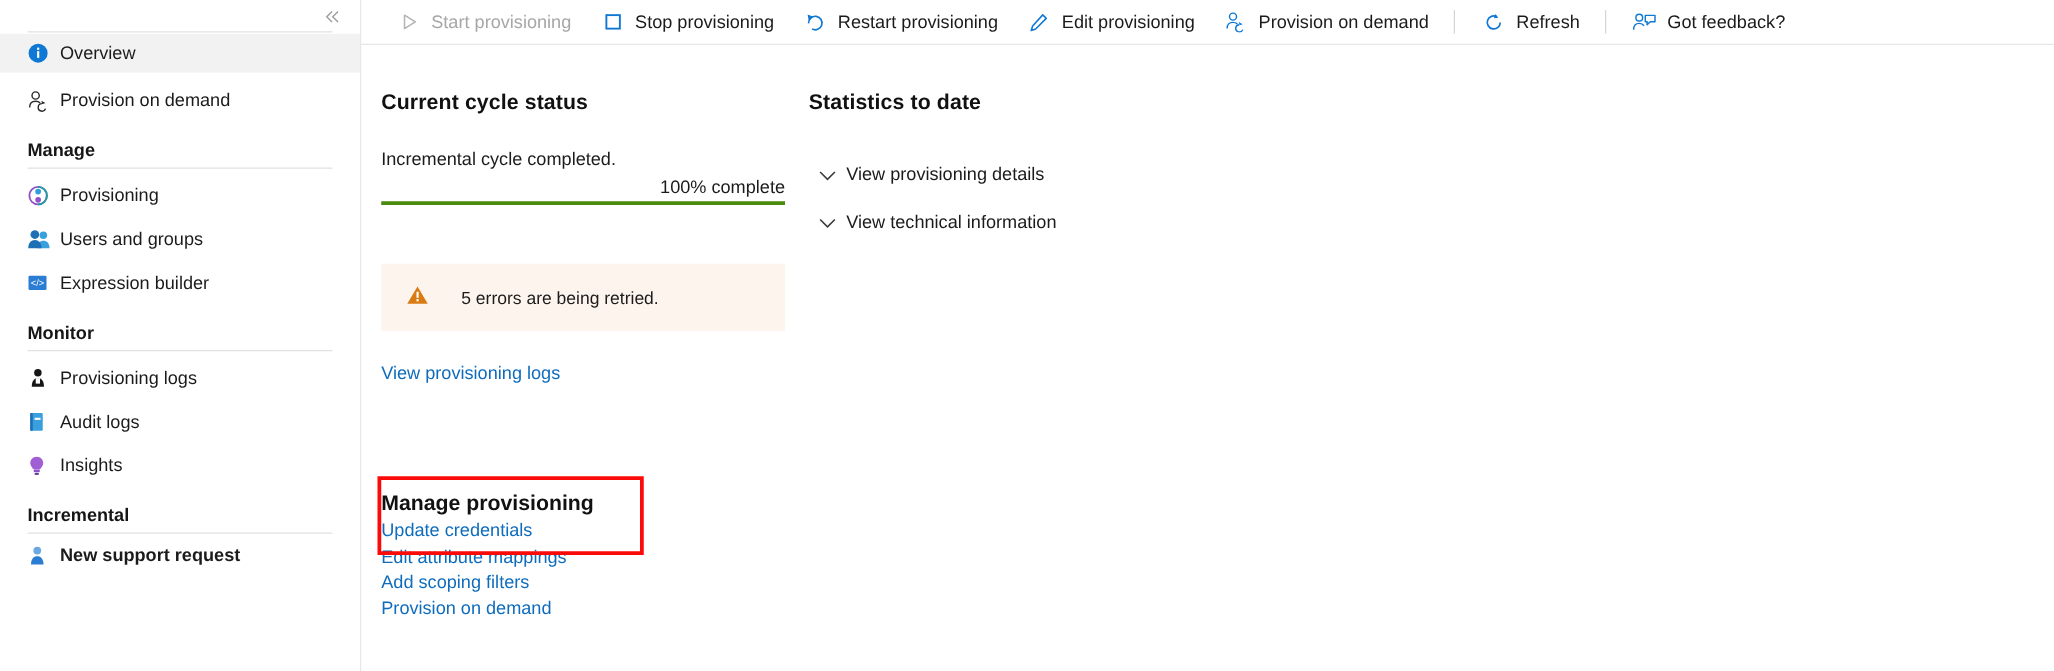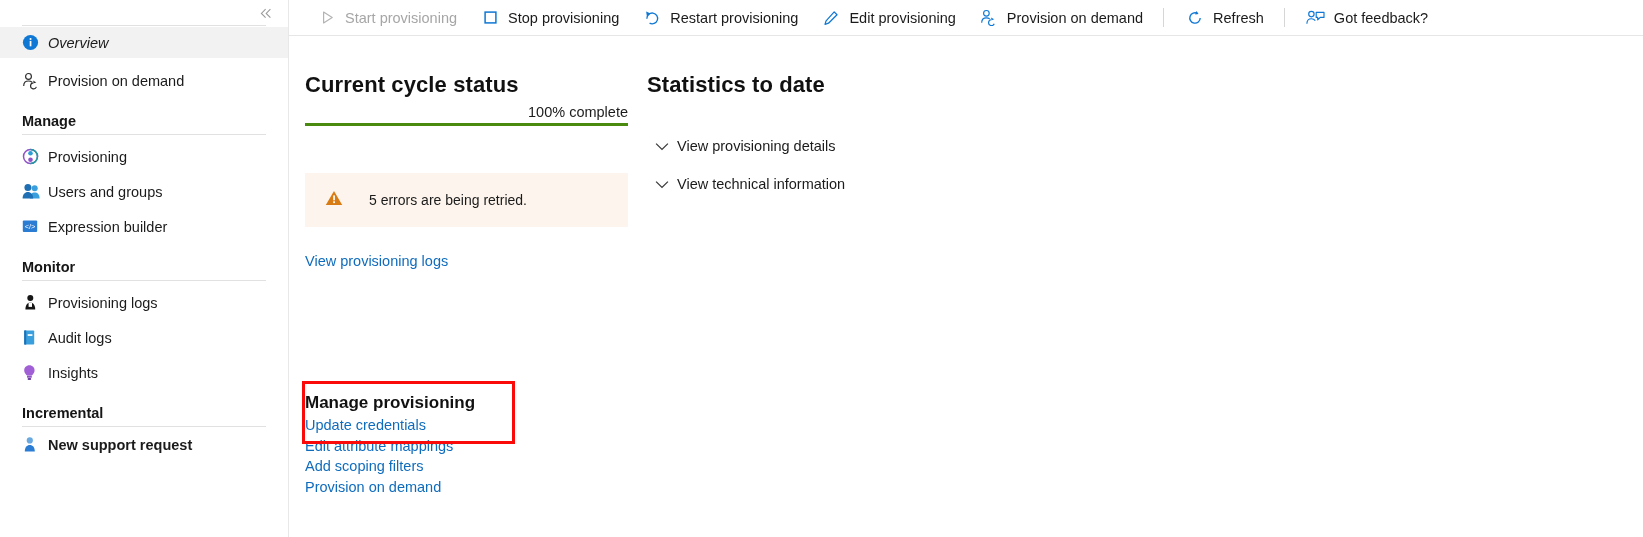--- a/index.html
+++ b/index.html
@@ -65,21 +65,21 @@
     width:1px;height:19px;background:#d6d6d6;margin:0 9px;
   }
 
   
   #main{position:absolute;left:289px;top:36px;width:1354px;height:501px;}
 
   .col-left{position:absolute;left:16px;top:0;width:340px;}
   .col-right{position:absolute;left:358px;top:0;width:420px;}
 
   .section-title{
-    font-size:22px;font-weight:bold;color:#111111;
+    font-size:17px;font-weight:bold;color:#111111;
     margin:0;padding-top:36px;letter-spacing:.1px;
   }
   .cycle-text{
     font-size:14.5px;color:#1b1b1b;margin-top:28px;
   }
   .progress-wrap{margin-top:6px;position:relative;width:323px;}
   .progress-label{
     font-size:14.5px;color:#1b1b1b;text-align:right;
     padding-bottom:3px;
   }
@@ -139,21 +139,21 @@
 
   <div id="collapse-btn">
     <svg width="15" height="13" viewBox="0 0 15 13">
       <path d="M6.6 2.2 L2.4 6.4 L6.6 10.6" fill="none" stroke="#9a9a9a" stroke-width="1.1"></path>
       <path d="M11.4 2.2 L7.2 6.4 L11.4 10.6" fill="none" stroke="#9a9a9a" stroke-width="1.1"></path>
     </svg>
   </div>
 
   <div class="sb-divider" style="margin-top:25px;"></div>
 
-  <div class="sb-item selected" style="margin-top:1px;font-style:italic;">
+  <div class="sb-item selected" style="margin-top:1px;">
     <span class="ico">
       <svg width="17" height="17" viewBox="0 0 17 17">
         <circle cx="8.5" cy="8.5" r="7.6" fill="#0f78d4"></circle>
         <rect x="7.7" y="6.9" width="1.7" height="5.4" fill="#ffffff"></rect>
         <rect x="7.7" y="4.1" width="1.7" height="1.8" fill="#ffffff"></rect>
       </svg>
     </span>
     <span class="sb-label">Overview</span>
   </div>
 
@@ -332,20 +332,21 @@
     <span>Got feedback?</span>
   </div>
 </div>
 
 <div id="main">
 
   <div class="col-left">
 
     <div class="section-title">Current cycle status</div>
 
+    <div class="cycle-text">Incremental cycle completed.</div>
 
     <div class="progress-wrap">
       <div class="progress-label">100% complete</div>
       <div class="progress-track">
         <div class="progress-fill" id="progress-fill" style="width: 100%; background: rgb(74, 138, 15);"></div>
       </div>
     </div>
 
     <div class="warn-box" style="background: rgb(253, 244, 237);">
       <span>

